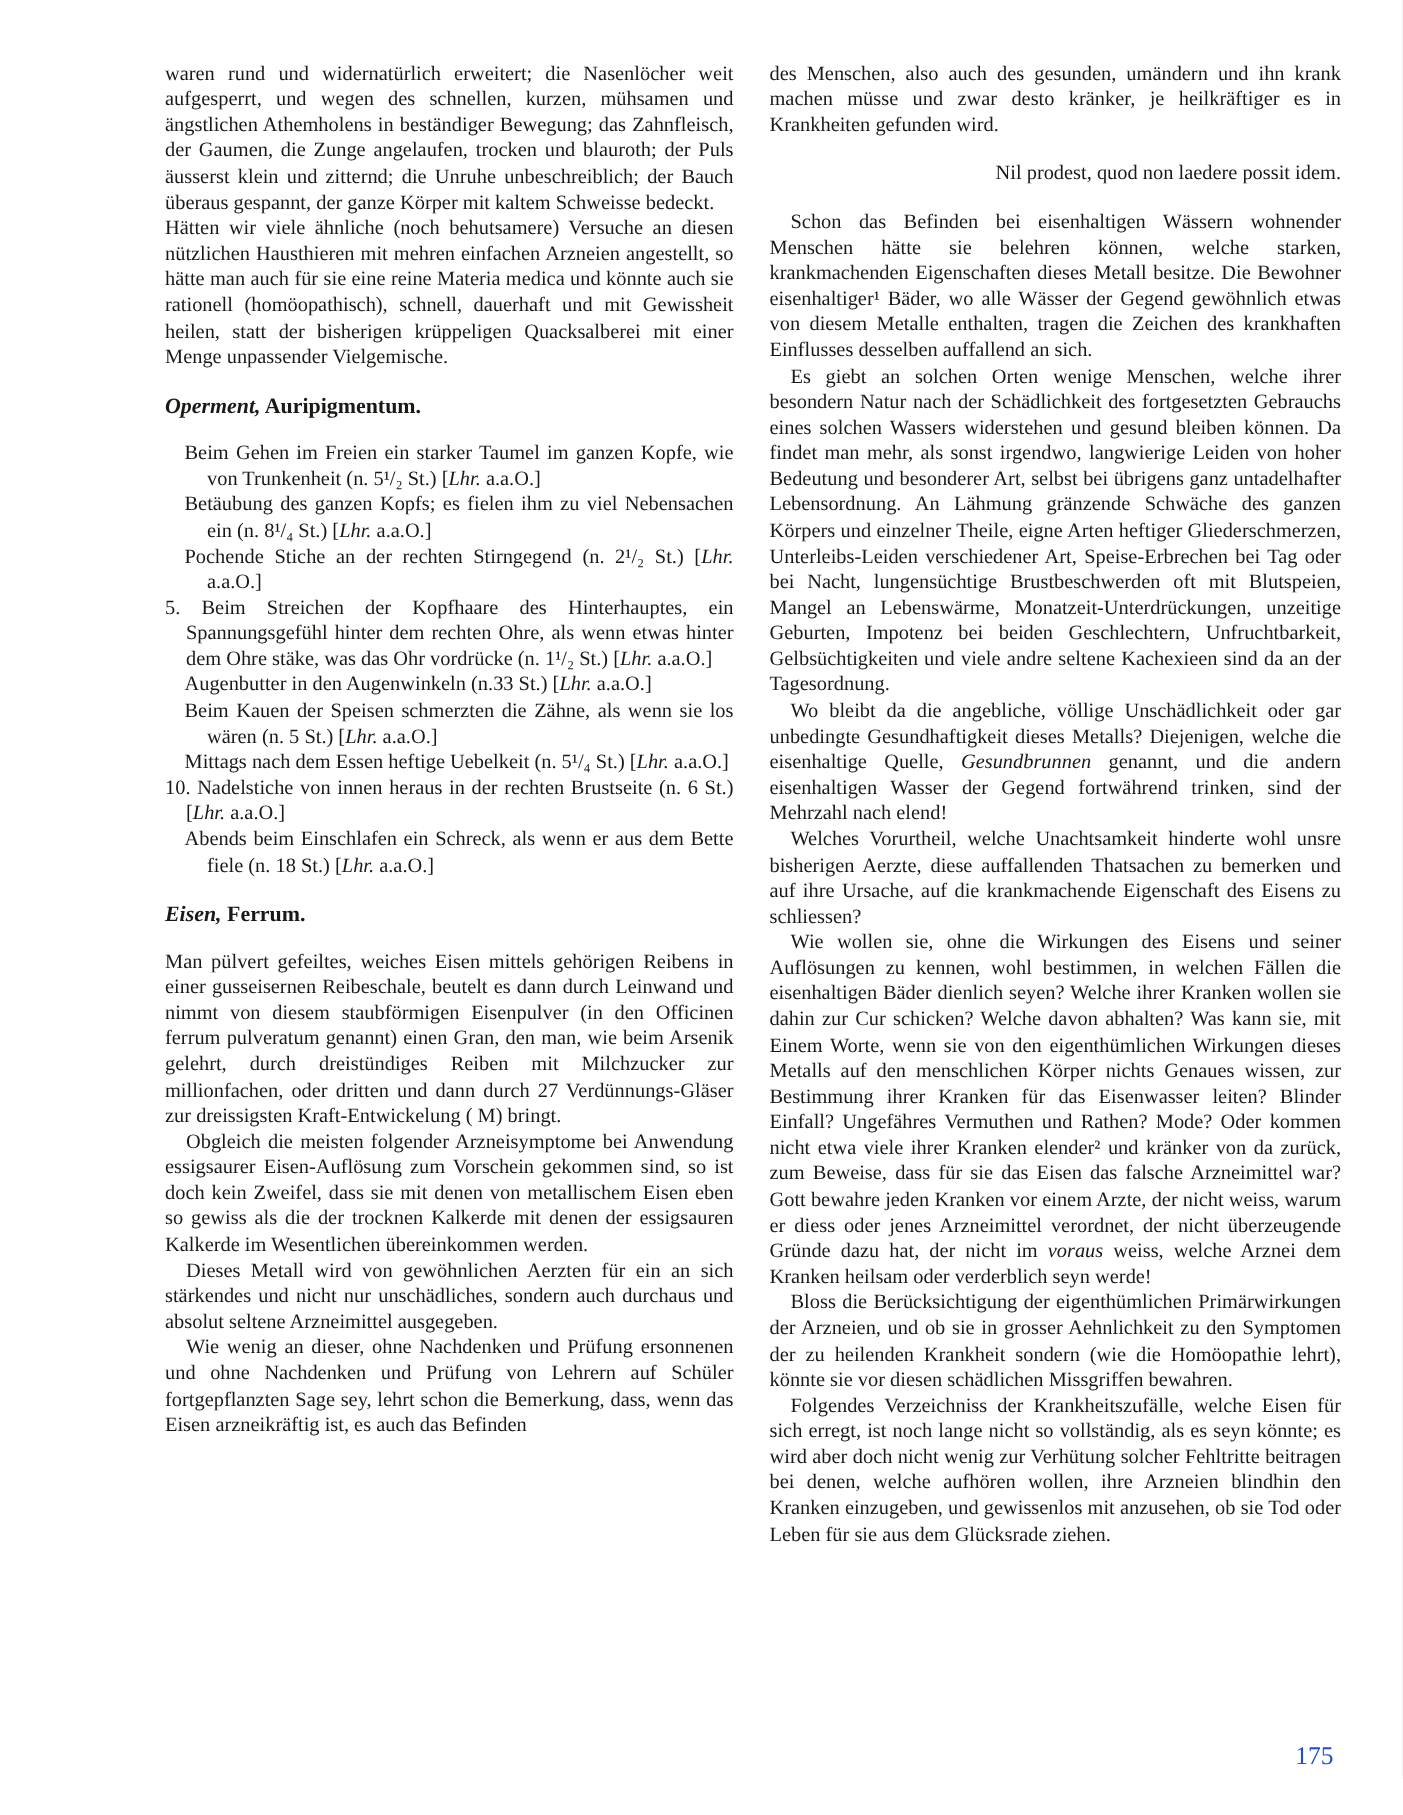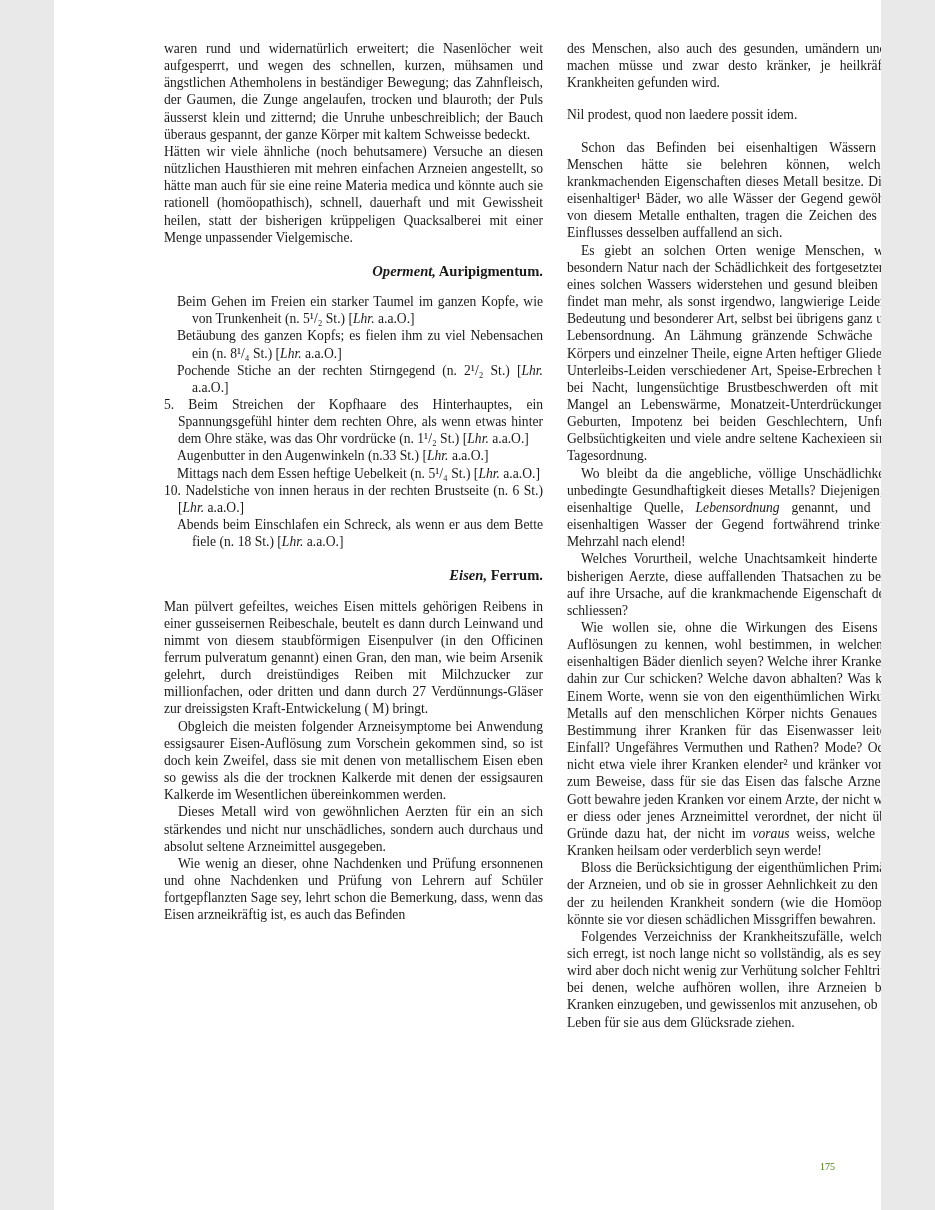--- a/index.html
+++ b/index.html
@@ -1,18 +1,18 @@
 <!DOCTYPE html>
 <html lang="de"><head>
 <meta charset="utf-8">
 <style>
   html, body { margin: 0; padding: 0; background: #e9e9e9; }
   .page {
     position: relative;
-    width: 827px;
+    width: 935px;
     height: 1210px;
     margin: 0 auto;
     background: #ffffff;
     font-family: "Liberation Serif", serif;
     color: #1b1916;
     overflow: hidden;
   }
   .col {
     position: absolute;
     top: 40px;
@@ -22,76 +22,77 @@
     hyphens: auto;
     -webkit-hyphens: auto;
   }
   .col-left  { left: 110px; width: 379px; }
   .col-right { left: 513px; width: 381px; }
   p { margin: 0; padding: 0; }
   .indent { text-indent: 14px; }
   .section-heading {
     font-size: 14.6px;
     font-weight: bold;
-    text-align: right;
+    text-align: left;
     margin: 17px 0 13px 0;
     text-indent: 0;
   }
   .symptom-list { margin: 0; }
   .sym { padding-left: 28px; text-indent: -15px; font-family: Liberation Serif, serif; }
   .sym.num { padding-left: 14px; text-indent: -14px; }
   .latin-quote {
-    text-align: left;
+    text-align: right;
     margin: 15px 0 15px 0;
     text-indent: 0;
   }
   .page-number {
     position: absolute;
     right: 46px;
     top: 1161px;
-    font-size: 10px;
-    color: #4d7c0f;
+    font-size: 17px;
+    color: #1d4ed8;
   }
 </style>
 </head>
 <body>
 
 <div class="page">
 
   <div class="col col-left">
     <p class="body-text">waren rund und widernatürlich erweitert; die Nasenlöcher weit aufgesperrt, und wegen des schnellen, kurzen, mühsamen und ängstlichen Athemholens in beständiger Bewegung; das Zahnfleisch, der Gaumen, die Zunge angelaufen, trocken und blauroth; der Puls äusserst klein und zitternd; die Unruhe unbeschreiblich; der Bauch überaus gespannt, der ganze Körper mit kaltem Schweisse bedeckt.</p>
     <p class="body-text">Hätten wir viele ähnliche (noch behutsamere) Versuche an diesen nützlichen Hausthieren mit mehren einfachen Arzneien angestellt, so hätte man auch für sie eine reine Materia medica und könnte auch sie rationell (homöopathisch), schnell, dauerhaft und mit Gewissheit heilen, statt der bisherigen krüppeligen Quacksalberei mit einer Menge unpassender Vielgemische.</p>
 
     <p class="section-heading"><i>Operment,</i> Auripigmentum.</p>
 
     <div class="symptom-list">
       <p class="sym">Beim Gehen im Freien ein starker Taumel im ganzen Kopfe, wie von Trunkenheit (n. 5¹/₂ St.) [<i>Lhr.</i> a.a.O.]</p>
       <p class="sym">Betäubung des ganzen Kopfs; es fielen ihm zu viel Nebensachen ein (n. 8¹/₄ St.) [<i>Lhr.</i> a.a.O.]</p>
       <p class="sym">Pochende Stiche an der rechten Stirngegend (n. 2¹/₂ St.) [<i>Lhr.</i> a.a.O.]</p>
       <p class="sym num">5. Beim Streichen der Kopfhaare des Hinterhauptes, ein Spannungsgefühl hinter dem rechten Ohre, als wenn etwas hinter dem Ohre stäke, was das Ohr vordrücke (n. 1¹/₂ St.) [<i>Lhr.</i> a.a.O.]</p>
       <p class="sym">Augenbutter in den Augenwinkeln (n.33 St.) [<i>Lhr.</i> a.a.O.]</p>
+      <p class="sym">Beim Kauen der Speisen schmerzten die Zähne, als wenn sie los wären (n. 5 St.) [<i>Lhr.</i> a.a.O.]</p>
       <p class="sym">Mittags nach dem Essen heftige Uebelkeit (n. 5¹/₄ St.) [<i>Lhr.</i> a.a.O.]</p>
       <p class="sym num">10. Nadelstiche von innen heraus in der rechten Brustseite (n. 6 St.) [<i>Lhr.</i> a.a.O.]</p>
       <p class="sym">Abends beim Einschlafen ein Schreck, als wenn er aus dem Bette fiele (n. 18 St.) [<i>Lhr.</i> a.a.O.]</p>
     </div>
 
     <p class="section-heading"><i>Eisen,</i> Ferrum.</p>
 
     <p class="body-text">Man pülvert gefeiltes, weiches Eisen mittels gehörigen Reibens in einer gusseisernen Reibeschale, beutelt es dann durch Leinwand und nimmt von diesem staubförmigen Eisenpulver (in den Officinen ferrum pulveratum genannt) einen Gran, den man, wie beim Arsenik gelehrt, durch dreistündiges Reiben mit Milchzucker zur millionfachen, oder dritten und dann durch 27 Verdünnungs-Gläser zur dreissigsten Kraft-Entwickelung ( M) bringt.</p>
     <p class="body-text indent">Obgleich die meisten folgender Arzneisymptome bei Anwendung essigsaurer Eisen-Auflösung zum Vorschein gekommen sind, so ist doch kein Zweifel, dass sie mit denen von metallischem Eisen eben so gewiss als die der trocknen Kalkerde mit denen der essigsauren Kalkerde im Wesentlichen übereinkommen werden.</p>
     <p class="body-text indent">Dieses Metall wird von gewöhnlichen Aerzten für ein an sich stärkendes und nicht nur unschädliches, sondern auch durchaus und absolut seltene Arzneimittel ausgegeben.</p>
     <p class="body-text indent">Wie wenig an dieser, ohne Nachdenken und Prüfung ersonnenen und ohne Nachdenken und Prüfung von Lehrern auf Schüler fortgepflanzten Sage sey, lehrt schon die Bemerkung, dass, wenn das Eisen arzneikräftig ist, es auch das Befinden</p>
   </div>
 
   <div class="col col-right">
     <p class="body-text">des Menschen, also auch des gesunden, umändern und ihn krank machen müsse und zwar desto kränker, je heilkräftiger es in Krankheiten gefunden wird.</p>
     <p class="latin-quote">Nil prodest, quod non laedere possit idem.</p>
     <p class="body-text indent">Schon das Befinden bei eisenhaltigen Wässern wohnender Menschen hätte sie belehren können, welche starken, krankmachenden Eigenschaften dieses Metall besitze. Die Bewohner eisenhaltiger¹ Bäder, wo alle Wässer der Gegend gewöhnlich etwas von diesem Metalle enthalten, tragen die Zeichen des krankhaften Einflusses desselben auffallend an sich.</p>
     <p class="body-text indent">Es giebt an solchen Orten wenige Menschen, welche ihrer besondern Natur nach der Schädlichkeit des fortgesetzten Gebrauchs eines solchen Wassers widerstehen und gesund bleiben können. Da findet man mehr, als sonst irgendwo, langwierige Leiden von hoher Bedeutung und besonderer Art, selbst bei übrigens ganz untadelhafter Lebensordnung. An Lähmung gränzende Schwäche des ganzen Körpers und einzelner Theile, eigne Arten heftiger Gliederschmerzen, Unterleibs-Leiden verschiedener Art, Speise-Erbrechen bei Tag oder bei Nacht, lungensüchtige Brustbeschwerden oft mit Blutspeien, Mangel an Lebenswärme, Monatzeit-Unterdrückungen, unzeitige Geburten, Impotenz bei beiden Geschlechtern, Unfruchtbarkeit, Gelbsüchtigkeiten und viele andre seltene Kachexieen sind da an der Tagesordnung.</p>
-    <p class="body-text indent">Wo bleibt da die angebliche, völlige Unschädlichkeit oder gar unbedingte Gesundhaftigkeit dieses Metalls? Diejenigen, welche die eisenhaltige Quelle, <i>Lebensordnung</i> genannt, und die andern eisenhaltigen Wasser der Gegend fortwährend trinken, sind der Mehrzahl nach elend!</p>
+    <p class="body-text indent">Wo bleibt da die angebliche, völlige Unschädlichkeit oder gar unbedingte Gesundhaftigkeit dieses Metalls? Diejenigen, welche die eisenhaltige Quelle, <i>Gesundbrunnen</i> genannt, und die andern eisenhaltigen Wasser der Gegend fortwährend trinken, sind der Mehrzahl nach elend!</p>
     <p class="body-text indent">Welches Vorurtheil, welche Unachtsamkeit hinderte wohl unsre bisherigen Aerzte, diese auffallenden Thatsachen zu bemerken und auf ihre Ursache, auf die krankmachende Eigenschaft des Eisens zu schliessen?</p>
     <p class="body-text indent">Wie wollen sie, ohne die Wirkungen des Eisens und seiner Auflösungen zu kennen, wohl bestimmen, in welchen Fällen die eisenhaltigen Bäder dienlich seyen? Welche ihrer Kranken wollen sie dahin zur Cur schicken? Welche davon abhalten? Was kann sie, mit Einem Worte, wenn sie von den eigenthümlichen Wirkungen dieses Metalls auf den menschlichen Körper nichts Genaues wissen, zur Bestimmung ihrer Kranken für das Eisenwasser leiten? Blinder Einfall? Ungefähres Vermuthen und Rathen? Mode? Oder kommen nicht etwa viele ihrer Kranken elender² und kränker von da zurück, zum Beweise, dass für sie das Eisen das falsche Arzneimittel war? Gott bewahre jeden Kranken vor einem Arzte, der nicht weiss, warum er diess oder jenes Arzneimittel verordnet, der nicht überzeugende Gründe dazu hat, der nicht im <i>voraus</i> weiss, welche Arznei dem Kranken heilsam oder verderblich seyn werde!</p>
     <p class="body-text indent">Bloss die Berücksichtigung der eigenthümlichen Primärwirkungen der Arzneien, und ob sie in grosser Aehnlichkeit zu den Symptomen der zu heilenden Krankheit sondern (wie die Homöopathie lehrt), könnte sie vor diesen schädlichen Missgriffen bewahren.</p>
     <p class="body-text indent">Folgendes Verzeichniss der Krankheitszufälle, welche Eisen für sich erregt, ist noch lange nicht so vollständig, als es seyn könnte; es wird aber doch nicht wenig zur Verhütung solcher Fehltritte beitragen bei denen, welche aufhören wollen, ihre Arzneien blindhin den Kranken einzugeben, und gewissenlos mit anzusehen, ob sie Tod oder Leben für sie aus dem Glücksrade ziehen.</p>
   </div>
 
   <div class="page-number">175</div>
 </div>
 
 </body></html>

